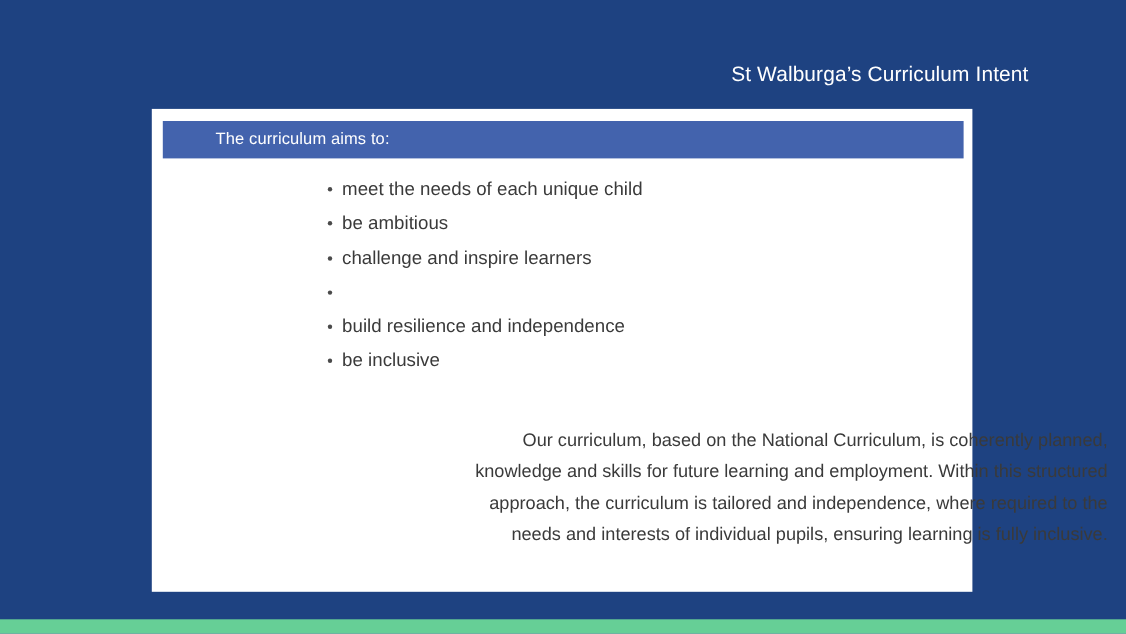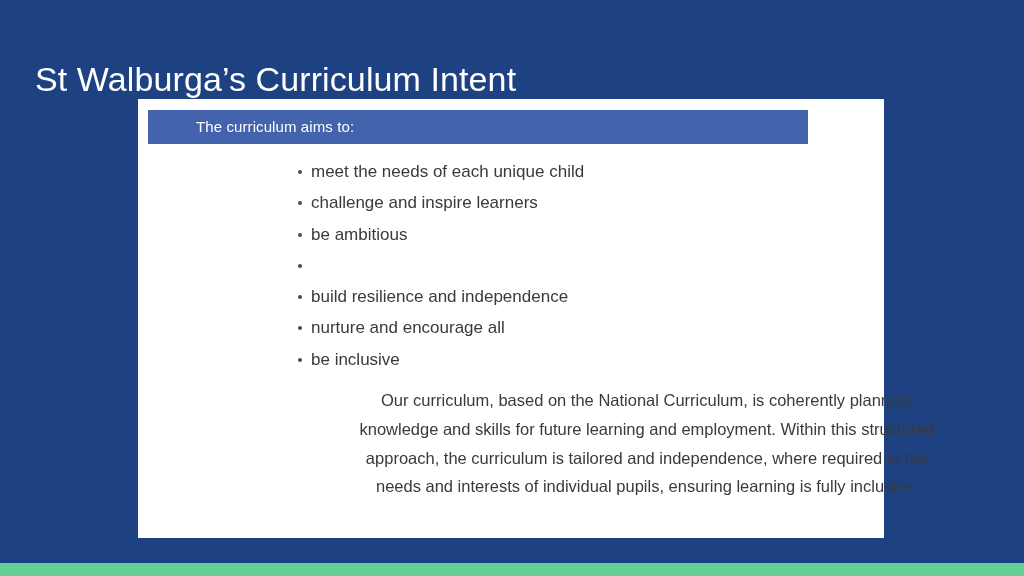--- a/index.html
+++ b/index.html
@@ -22,44 +22,45 @@
     box-sizing: border-box;
   }
 
   
   #slide-title {
     position: absolute;
     left: 35px;
     top: 36px;
     width: 900px;
     color: #ffffff;
-    font-size: 34px;
+    font-size: 19px;
     font-weight: 400;
     letter-spacing: 0.1px;
     line-height: 40px;
     white-space: nowrap;
+    text-align: right;
   }
 
   
   #content-card {
     position: absolute;
     left: 138px;
     top: 99px;
     width: 746px;
     height: 439px;
     background: #ffffff;
     box-sizing: border-box;
   }
 
   
   #aims-header {
     position: absolute;
     left: 10px;
     top: 11px;
-    width: 660px;
+    width: 728px;
     height: 34px;
     background: #4363ad;
     box-sizing: border-box;
   }
   #aims-header-label {
     position: absolute;
     left: 48px;
     top: 0;
     height: 34px;
     line-height: 34px;
@@ -102,21 +103,21 @@
   
   #intent-paragraph {
     position: absolute;
     left: 149px;
     top: 287px;
     width: 720px;
     margin: 0;
     color: #3a3a3a;
     font-size: 16.5px;
     line-height: 28.8px;
-    text-align: center;
+    text-align: right;
   }
   #intent-paragraph .para-line {
     display: block;
     white-space: nowrap;
   }
 
   
   #bottom-accent-bar {
     position: absolute;
     left: 0;
@@ -139,36 +140,32 @@
       <span id="aims-header-label">The curriculum aims to:</span>
     </div>
 
     <ul id="aims-list">
       <li class="aim-item">
         <span class="aim-bullet"></span>
         <span>meet the needs of each unique child</span>
       </li>
       <li class="aim-item">
         <span class="aim-bullet"></span>
-        <span>challenge and inspire learners</span>
+        <span>be ambitious</span>
       </li>
       <li class="aim-item">
         <span class="aim-bullet"></span>
-        <span>be ambitious</span>
+        <span>challenge and inspire learners</span>
       </li>
       <li class="aim-item">
         <span class="aim-bullet"></span>
       </li>
       <li class="aim-item">
         <span class="aim-bullet"></span>
         <span>build resilience and independence</span>
-      </li>
-      <li class="aim-item">
-        <span class="aim-bullet"></span>
-        <span>nurture and encourage all</span>
       </li>
       <li class="aim-item">
         <span class="aim-bullet"></span>
         <span>be inclusive</span>
       </li>
     </ul>
 
     <p id="intent-paragraph">
       <span class="para-line">Our curriculum, based on the National Curriculum, is coherently planned,</span>
       <span class="para-line">knowledge and skills for future learning and employment. Within this structured</span>

